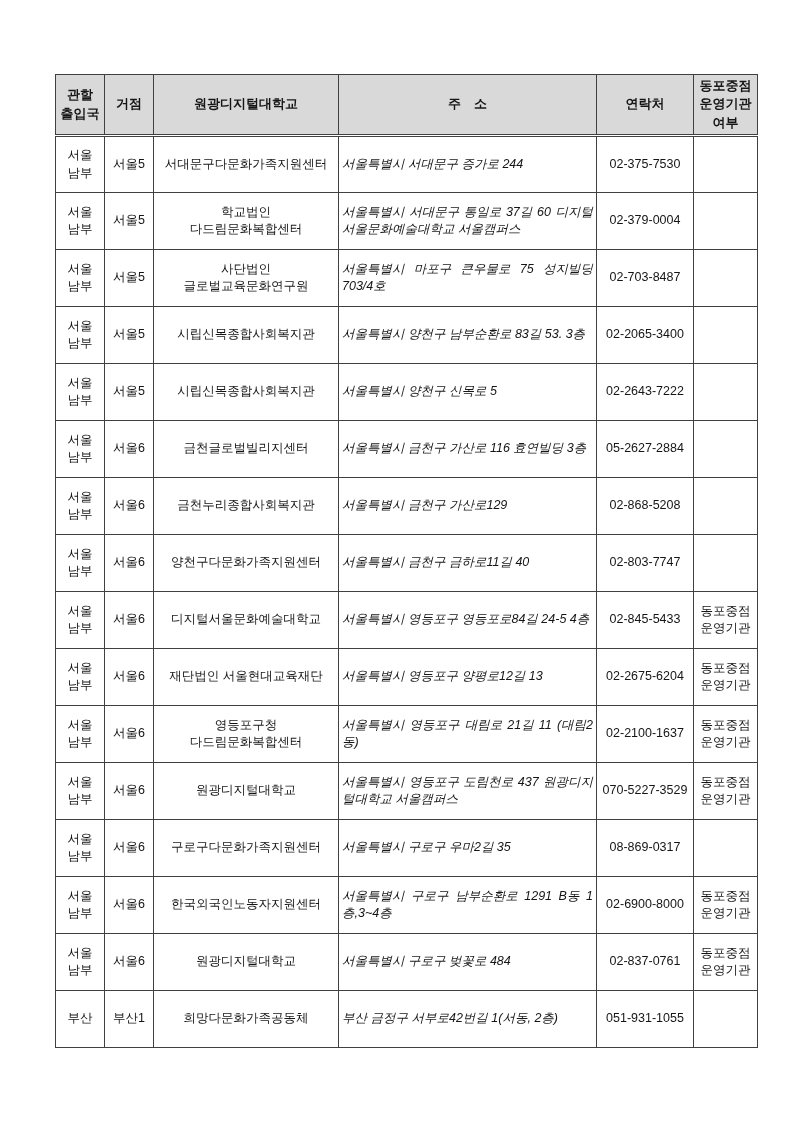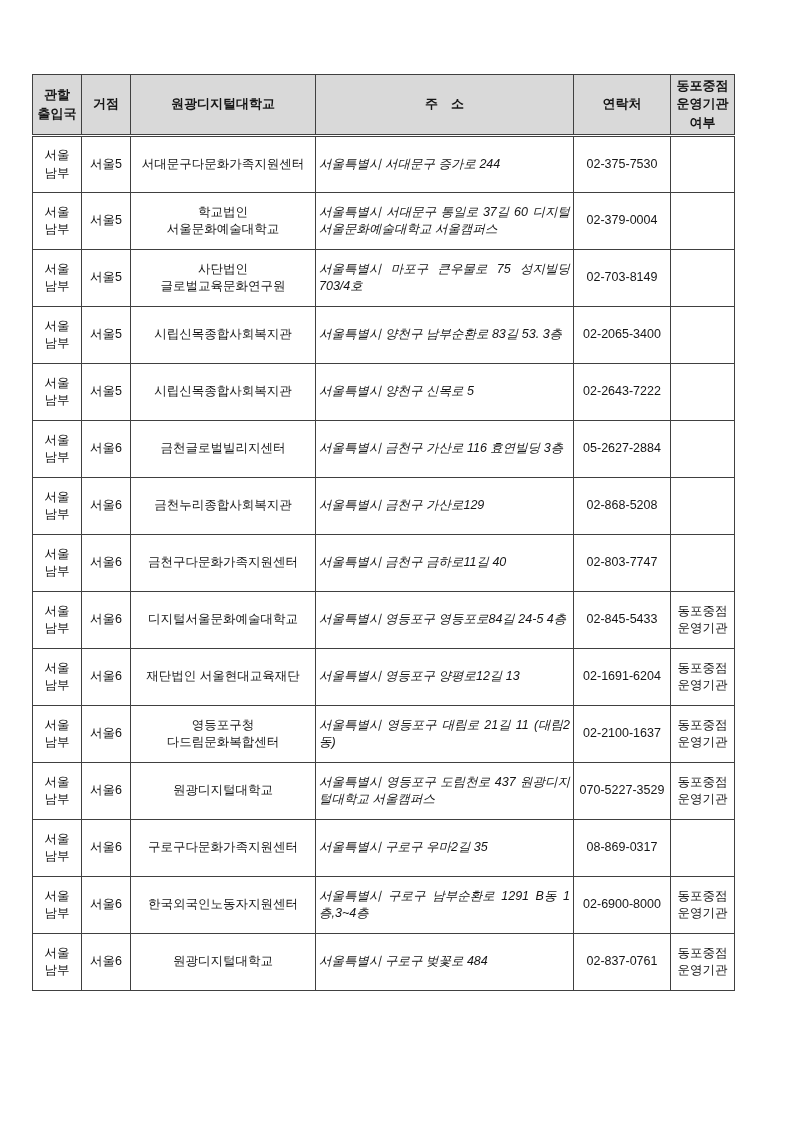--- a/index.html
+++ b/index.html
@@ -9,21 +9,21 @@
     --page-bg:#ffffff;
   }
   *{box-sizing:border-box;}
   html,body{margin:0;padding:0;}
   body{
     width:800px;height:1131px;background:var(--page-bg);
     font-family:"Liberation Sans",sans-serif;color:var(--text-col);
   }
   .page{position:relative;width:800px;height:1131px;overflow:hidden;}
   table.org-table{
-    position:absolute;left:32px;top:74px;width:702px;
+    position:absolute;left:55px;top:74px;width:702px;
     border-collapse:collapse;table-layout:fixed;
   }
   table.org-table th,
   table.org-table td{
     border:1px solid var(--border-col);
     vertical-align:middle;
     font-size:12.5px;line-height:1.42;
     padding:2px 3px;
     overflow:hidden;
   }
@@ -83,33 +83,33 @@
           <td class="c-org">서대문구다문화가족지원센터</td>
           <td class="c-addr">서울특별시 서대문구 증가로 244</td>
           <td class="c-tel">02-375-7530</td>
           <td class="c-focus"></td>
         </tr>
         <tr>
           <td class="c-jur">서울
 남부</td>
           <td class="c-base">서울5</td>
           <td class="c-org">학교법인
-서울문화예술대학교</td>
+다드림문화복합센터</td>
           <td class="c-addr">서울특별시 서대문구 통일로 37길 60 디지털서울문화예술대학교 서울캠퍼스</td>
           <td class="c-tel">02-379-0004</td>
           <td class="c-focus"></td>
         </tr>
         <tr>
           <td class="c-jur">서울
 남부</td>
           <td class="c-base">서울5</td>
           <td class="c-org">사단법인
 글로벌교육문화연구원</td>
           <td class="c-addr">서울특별시 마포구 큰우물로 75 성지빌딩 703/4호</td>
-          <td class="c-tel">02-703-8149</td>
+          <td class="c-tel">02-703-8487</td>
           <td class="c-focus"></td>
         </tr>
         <tr>
           <td class="c-jur">서울
 남부</td>
           <td class="c-base">서울5</td>
           <td class="c-org">시립신목종합사회복지관</td>
           <td class="c-addr">서울특별시 양천구 남부순환로 83길 53. 3층</td>
           <td class="c-tel">02-2065-3400</td>
           <td class="c-focus"></td>
@@ -138,42 +138,42 @@
           <td class="c-base">서울6</td>
           <td class="c-org">금천누리종합사회복지관</td>
           <td class="c-addr">서울특별시 금천구 가산로129</td>
           <td class="c-tel">02-868-5208</td>
           <td class="c-focus"></td>
         </tr>
         <tr>
           <td class="c-jur">서울
 남부</td>
           <td class="c-base">서울6</td>
-          <td class="c-org">금천구다문화가족지원센터</td>
+          <td class="c-org">양천구다문화가족지원센터</td>
           <td class="c-addr">서울특별시 금천구 금하로11길 40</td>
           <td class="c-tel">02-803-7747</td>
           <td class="c-focus"></td>
         </tr>
         <tr>
           <td class="c-jur">서울
 남부</td>
           <td class="c-base">서울6</td>
           <td class="c-org">디지털서울문화예술대학교</td>
           <td class="c-addr">서울특별시 영등포구 영등포로84길 24-5 4층</td>
           <td class="c-tel">02-845-5433</td>
           <td class="c-focus">동포중점
 운영기관</td>
         </tr>
         <tr>
           <td class="c-jur">서울
 남부</td>
           <td class="c-base">서울6</td>
           <td class="c-org">재단법인 서울현대교육재단</td>
           <td class="c-addr">서울특별시 영등포구 양평로12길 13</td>
-          <td class="c-tel">02-1691-6204</td>
+          <td class="c-tel">02-2675-6204</td>
           <td class="c-focus">동포중점
 운영기관</td>
         </tr>
         <tr>
           <td class="c-jur">서울
 남부</td>
           <td class="c-base">서울6</td>
           <td class="c-org">영등포구청
 다드림문화복합센터</td>
           <td class="c-addr">서울특별시 영등포구 대림로 21길 11 (대림2동)</td>
@@ -212,16 +212,24 @@
         </tr>
         <tr>
           <td class="c-jur">서울
 남부</td>
           <td class="c-base">서울6</td>
           <td class="c-org">원광디지털대학교</td>
           <td class="c-addr">서울특별시 구로구 벚꽃로 484</td>
           <td class="c-tel">02-837-0761</td>
           <td class="c-focus">동포중점
 운영기관</td>
+        </tr>
+        <tr>
+          <td class="c-jur">부산</td>
+          <td class="c-base">부산1</td>
+          <td class="c-org">희망다문화가족공동체</td>
+          <td class="c-addr">부산 금정구 서부로42번길 1(서동, 2층)</td>
+          <td class="c-tel">051-931-1055</td>
+          <td class="c-focus"></td>
         </tr>
       </tbody>
   </table>
 </div>
 
 </body></html>

